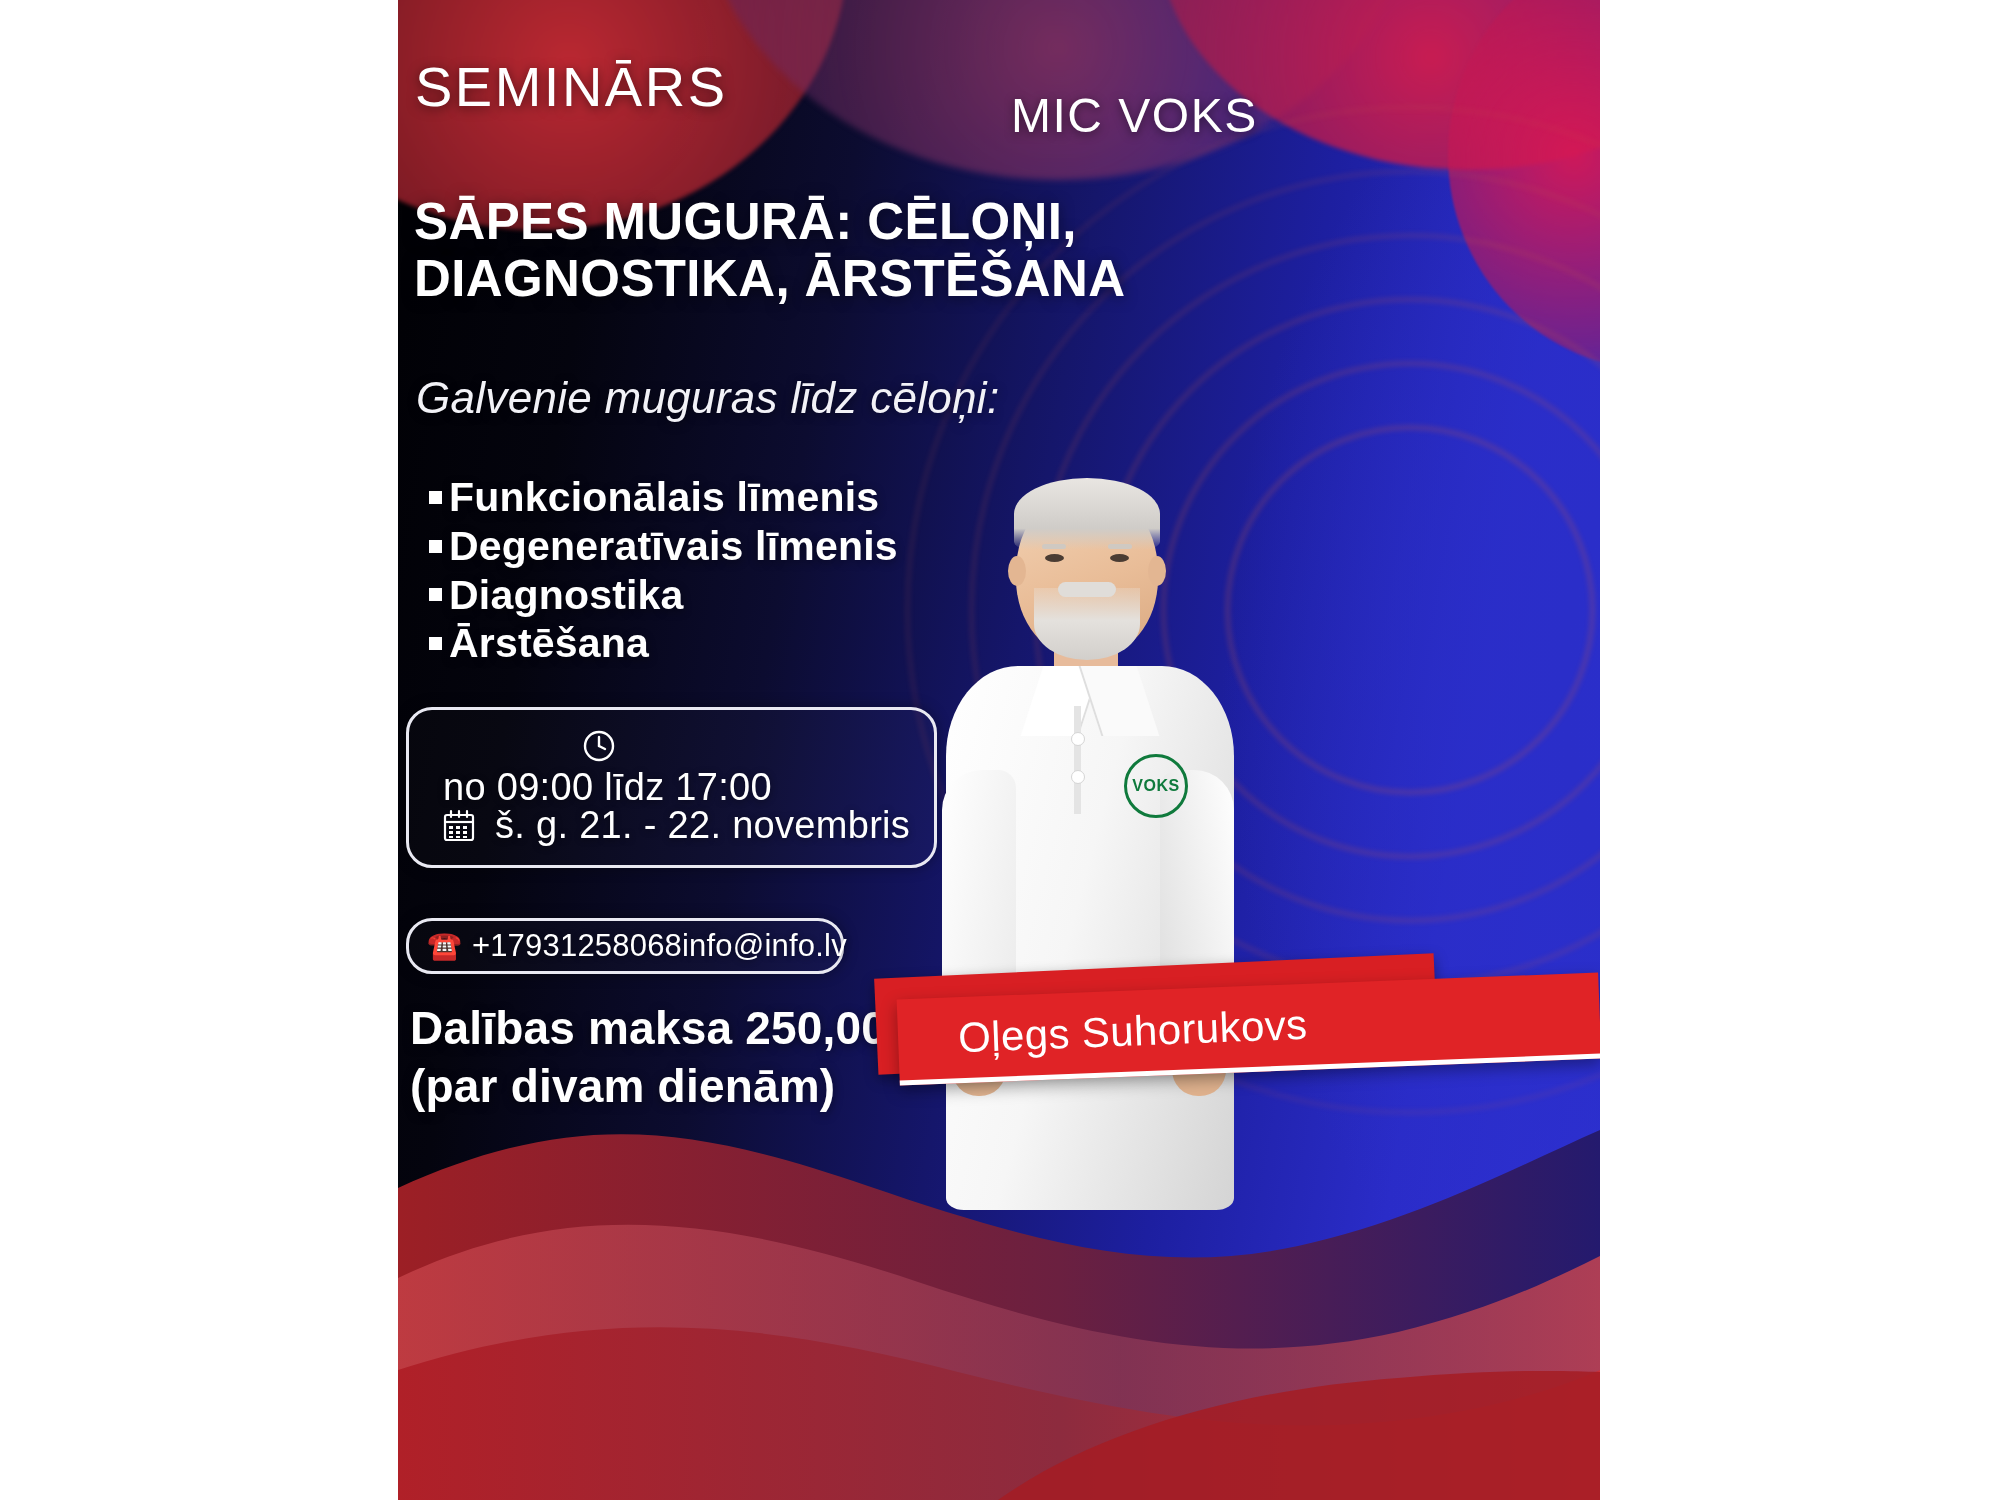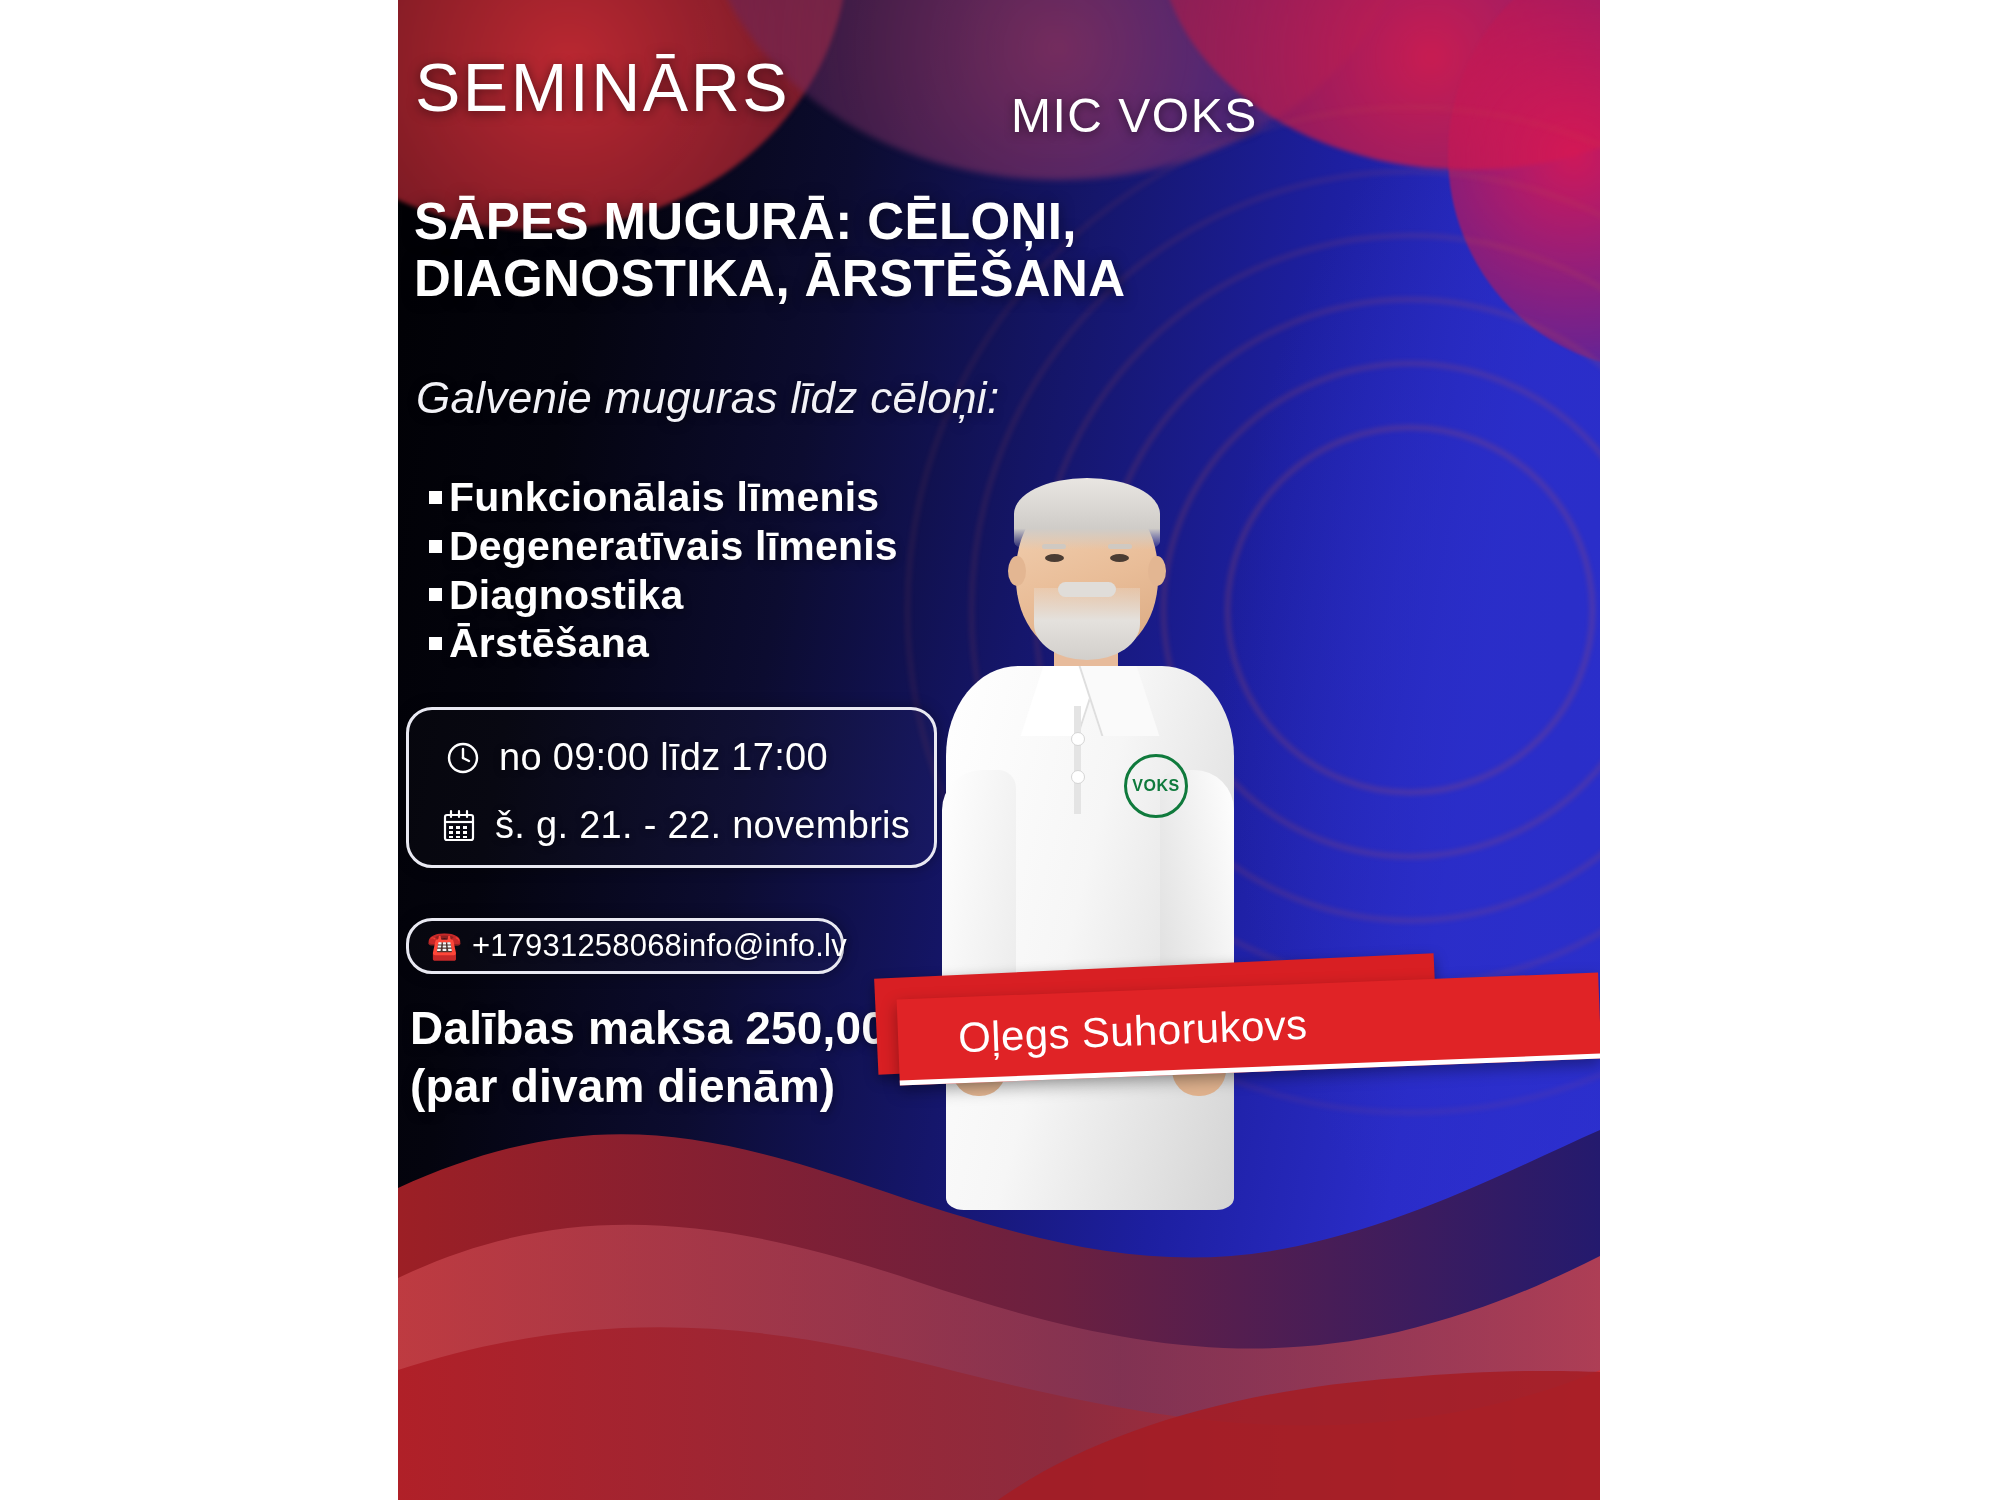--- a/index.html
+++ b/index.html
@@ -47,22 +47,22 @@
     left:50%;top:50%;transform:translate(-50%,-50%);filter:blur(2.4px);
   }
 
   
   #waves{position:absolute;left:0;bottom:0;width:1202px;height:430px;pointer-events:none;}
 
   
   .abs{position:absolute;}
 
   #seminars-title{
-    left:17px;top:48px;
-    color:#fff;font-size:68px;letter-spacing:2.5px;font-weight:400;
+    left:17px;top:54px;
+    color:#fff;font-size:56px;letter-spacing:2.5px;font-weight:400;
     font-family:"Liberation Sans",sans-serif;
     text-shadow:0 2px 12px rgba(0,0,0,.55);
   }
   #brand-mic-voks{
     left:613px;top:88px;
     color:#fff;font-size:48px;letter-spacing:1.5px;font-weight:400;
     text-shadow:0 2px 10px rgba(0,0,0,.5);
   }
 
   #headline{
@@ -89,21 +89,21 @@
 
   
   .outline-box{
     border:3px solid #e9e9f2;border-radius:26px;
     box-shadow:0 0 14px rgba(0,0,0,.35);
     background:rgba(255,255,255,.02);
   }
   #datetime-box{left:8px;top:707px;width:525px;height:155px;}
   .dt-row{display:flex;align-items:center;color:#fff;font-size:38px;letter-spacing:.3px;
           text-shadow:0 1px 7px rgba(0,0,0,.45);}
-  #dt-row-time{position:absolute;left:34px;top:26px;}
+  #dt-row-time{position:absolute;left:34px;top:16px;flex-direction:column;}
   #dt-row-date{position:absolute;left:30px;top:94px;}
   .dt-ico{width:40px;height:40px;margin-right:16px;flex:0 0 auto;display:flex;align-items:center;justify-content:center;}
 
   #contact-box{left:8px;top:918px;width:438px;height:56px;display:flex;align-items:center;padding:0 0 0 18px;box-sizing:border-box;}
   #contact-box .ctext{color:#fff;font-size:31px;letter-spacing:.2px;white-space:nowrap;
                       text-shadow:0 1px 6px rgba(0,0,0,.45);}
   #phone-icon{font-size:28px;margin-right:10px;line-height:1;}
   #contact-sep{display:inline-block;width:22px;}
 
   #price{

